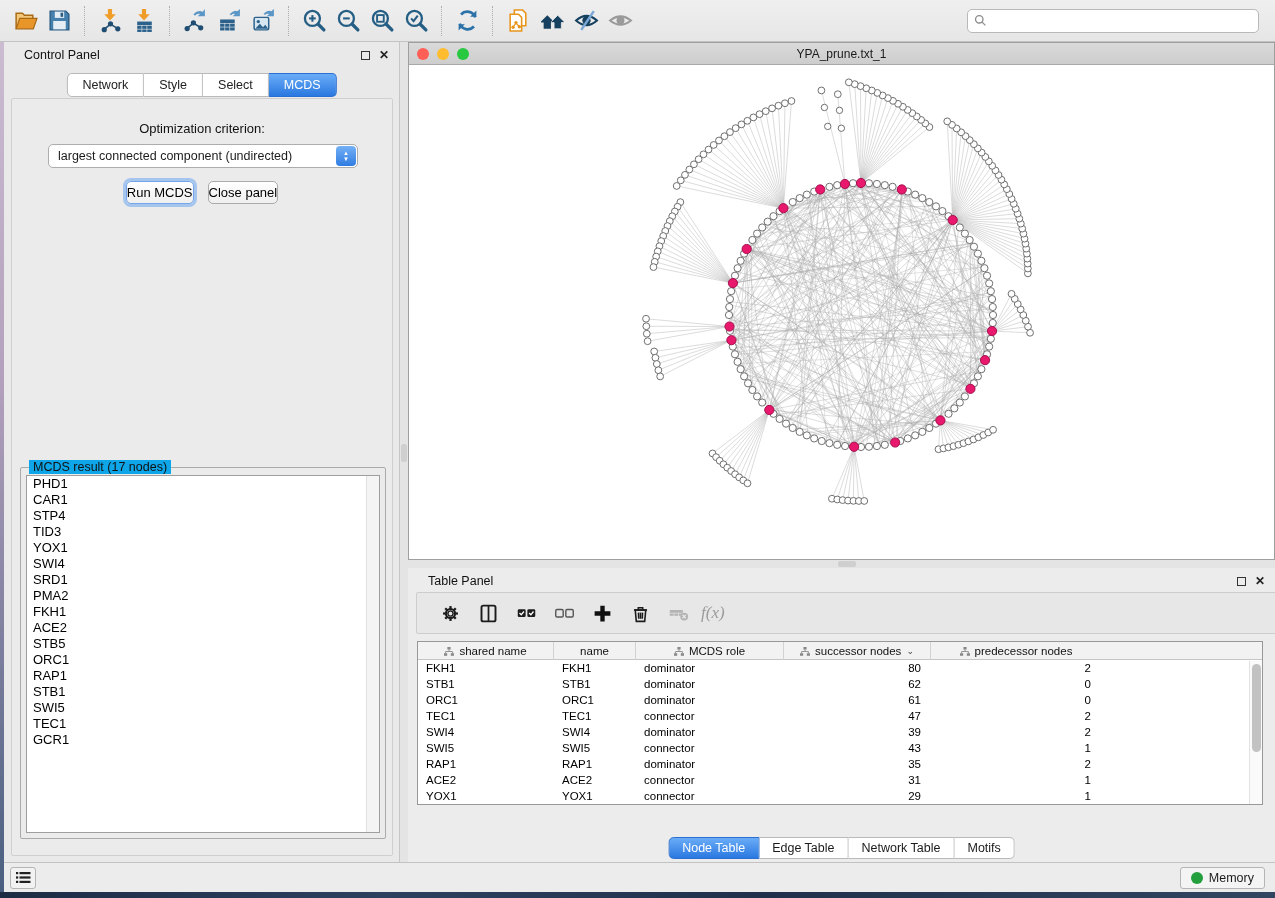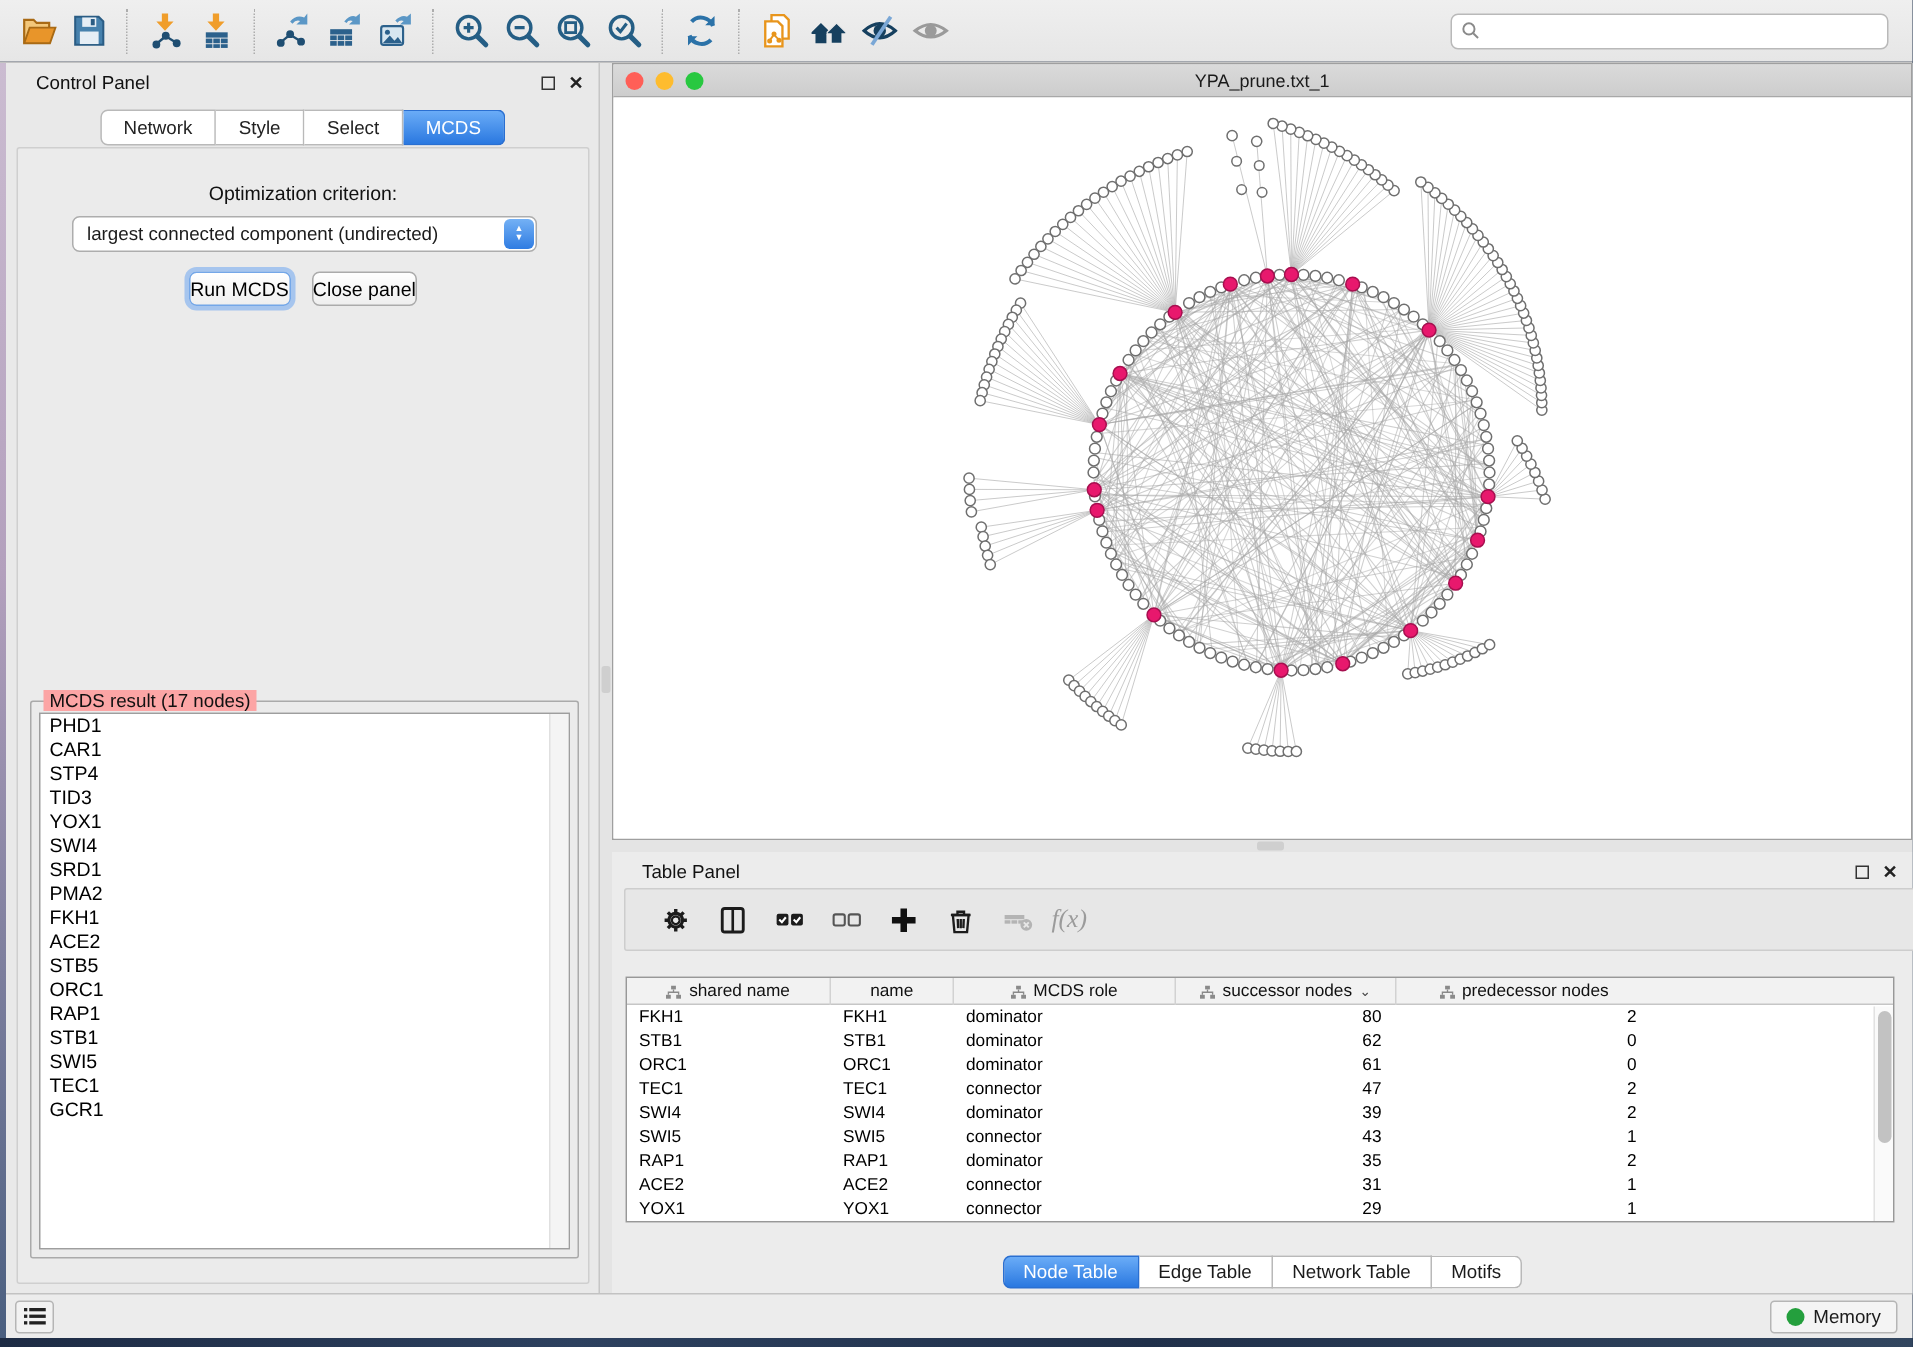--- a/index.html
+++ b/index.html
@@ -49,21 +49,21 @@
     padding:0 26px 0 9px; font-size:12.5px; }
   #criterion-stepper { position:absolute; right:1px; top:1px; width:20px; height:20px;
     background:linear-gradient(#74b1f5,#2f7ce2); border-radius:4px; display:flex; flex-direction:column;
     align-items:center; justify-content:center; color:#fff; font-size:6px; line-height:6px; }
   .cp-buttons { position:absolute; left:0; right:0; top:82px; display:flex; justify-content:center; gap:14px; }
   .mac-btn { height:23px; padding:0 0; background:linear-gradient(#ffffff,#efefef);
     border:1px solid #ababab; border-radius:5px; font-size:13px; font-family:"Liberation Sans",sans-serif; }
   .mac-btn.focused { border-color:#74a7e8; box-shadow:0 0 0 3px rgba(110,165,240,.55); }
   #mcds-fieldset { position:absolute; left:8px; top:368px; width:366px; height:372px;
     border:1px solid #aaa; border-radius:2px; }
-  #mcds-legend { position:absolute; top:-8px; left:8px; background:#fca5a5; padding:0 4px;
+  #mcds-legend { position:absolute; top:-8px; left:8px; background:#0ea5e9; padding:0 4px;
     font-size:12.5px; color:#111; }
   #mcds-list { position:absolute; left:5px; right:5px; top:7px; bottom:5px; background:#fff;
     border:1px solid #9e9e9e; overflow:hidden; }
   #mcds-track { position:absolute; right:0; top:0; bottom:0; width:13px; background:#f4f4f4;
     border-left:1px solid #e0e0e0; }
   .mcds-item { font-size:13px; line-height:16px; padding-left:6px; color:#000; }
 
   
   #right-area { left:408px; top:42px; width:867px; height:820px; background:#ececec; }
   #v-gutter { left:400px; top:42px; width:8px; height:820px; background:#e4e4e4; }
@@ -82,21 +82,21 @@
 
   
   #table-panel { position:absolute; left:0; top:526px; width:867px; height:294px; background:#ececec; }
   #tp-toolbar { position:absolute; left:8px; top:24px; width:998px; height:42px; background:#e7e7e7;
     border:1px solid #cdcdcd; border-radius:2px; display:flex; align-items:center; padding:0 14px; gap:0; }
   .tp-icon { width:38px; height:30px; display:flex; align-items:center; justify-content:center; }
   .tp-icon svg { width:21px; height:21px; }
   #fx-label { font-family:"Liberation Serif", serif; font-style:italic; font-size:17px; color:#9b9b9b;
     margin-left:4px; }
   #node-table { position:absolute; left:9px; top:73px; width:846px; height:164px; background:#fff;
-    border:1px solid #989898; overflow:hidden;margin-top:10px; }
+    border:1px solid #989898; overflow:hidden; }
   #nt-header { display:flex; height:18px; background:#f2f2f2; border-bottom:1px solid #c6c6c6; }
   .nt-th { display:flex; align-items:center; justify-content:center; gap:5px; font-size:11.5px; color:#111;
     border-right:1px solid #d2d2d2; height:18px; flex:0 0 auto; }
   .nt-th:last-child { border-right:none; }
   .nt-row { display:flex; height:16px; align-items:center; }
   .nt-td { font-size:11.5px; color:#000; padding:0 10px 0 8px; flex:0 0 auto; white-space:nowrap; }
   .nt-td.num { text-align:right; }
   #nt-track { position:absolute; right:0; top:19px; bottom:0; width:13px; background:#fafafa;
     border-left:1px solid #e2e2e2; }
   #nt-thumb { position:absolute; right:1.5px; top:3px; width:9px; height:88px; background:#c2c2c2; border-radius:5px; }

